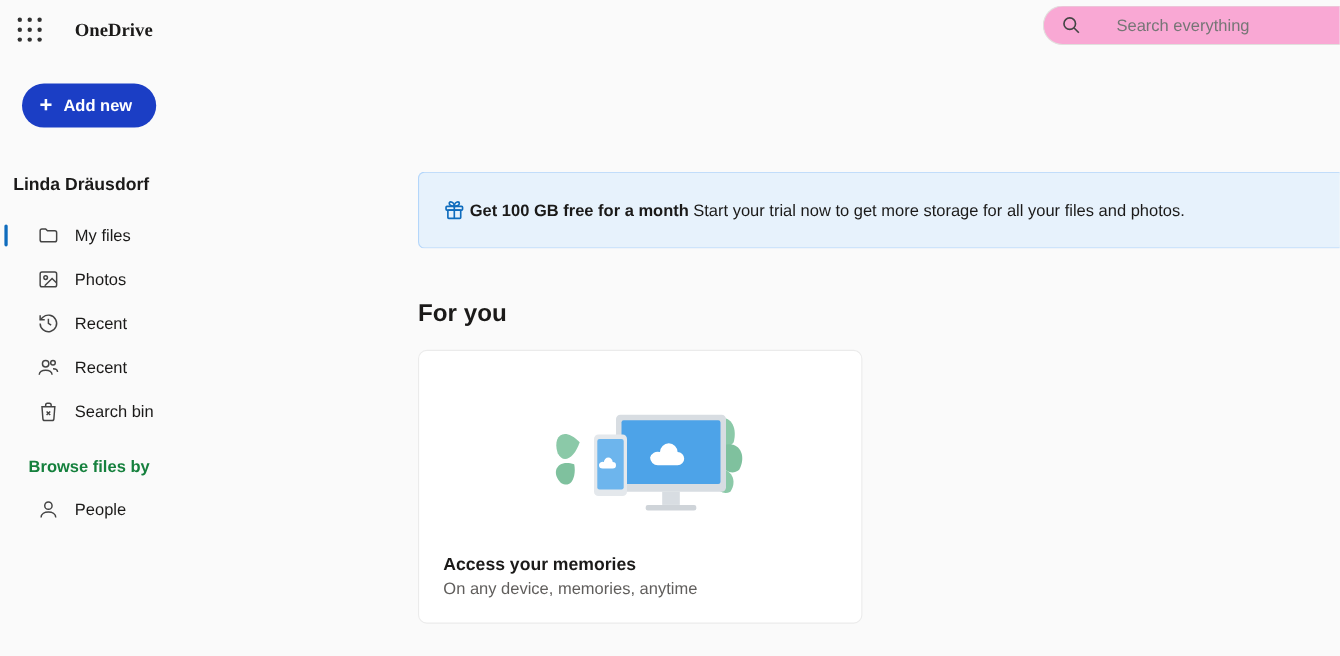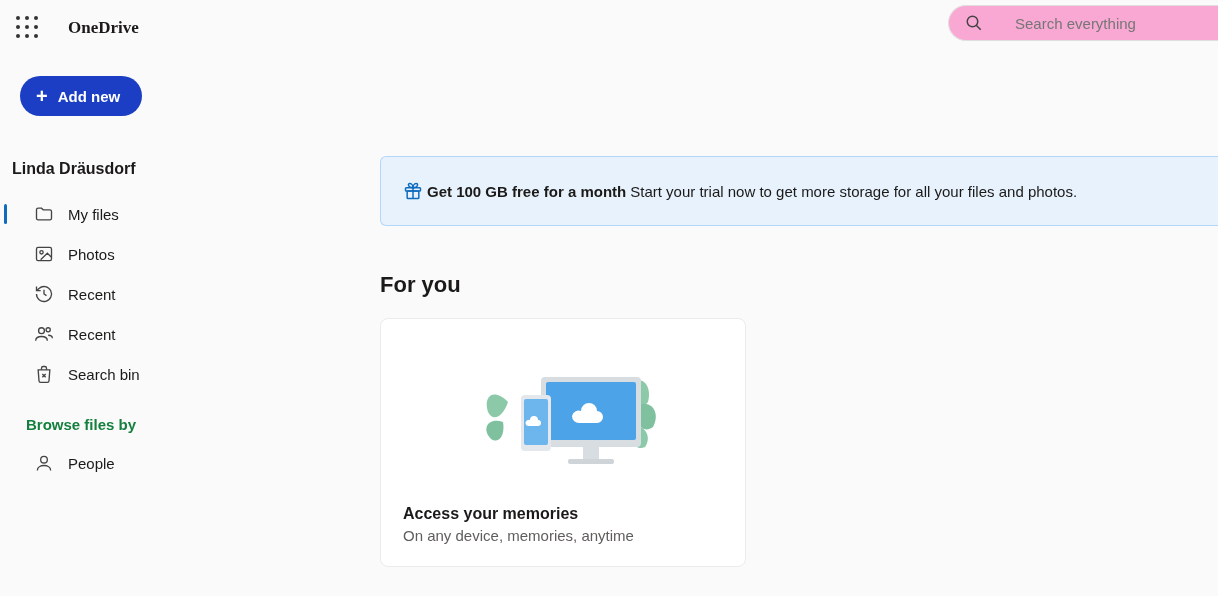--- a/index.html
+++ b/index.html
@@ -212,21 +212,21 @@
     }
     
     .for-you-heading {
       font-size: 22px;
       font-weight: 700;
       color: #1b1a19;
       margin: 46px 0 20px 0;
     }
     
     .card {
-      width: 366px;
+      width: 404px;
       background: #ffffff;
       border: 1px solid #ebebeb;
       border-radius: 8px;
       padding: 28px 22px 22px 22px;
       cursor: pointer;
     }
     
     .card-illustration {
       display: flex;
       justify-content: center;

